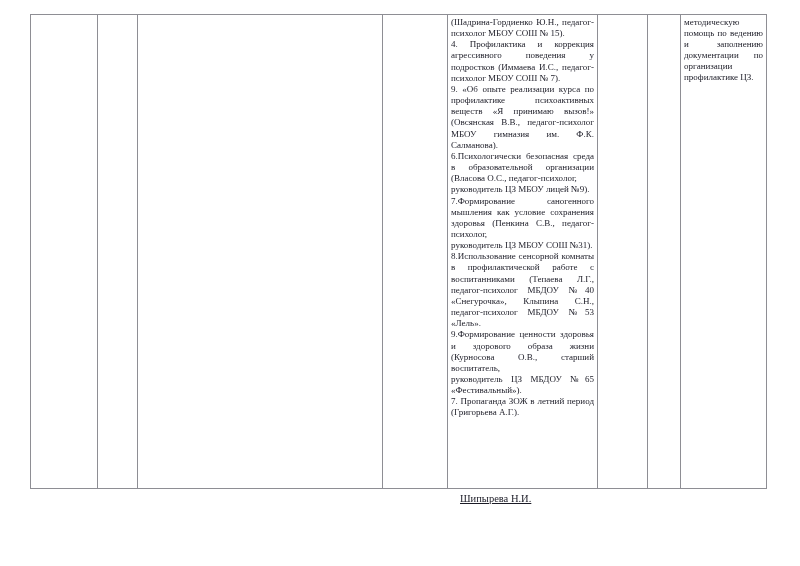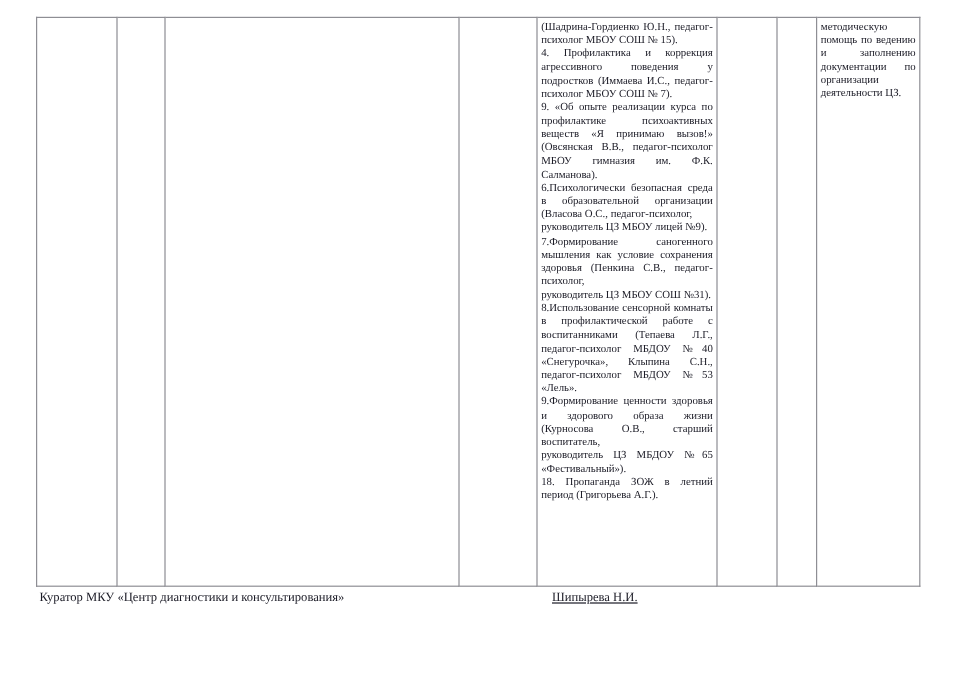--- a/index.html
+++ b/index.html
@@ -82,26 +82,25 @@
             <p>(Шадрина-Гордиенко Ю.Н., педагог-психолог МБОУ СОШ № 15).</p>
             <p>4. Профилактика и коррекция агрессивного поведения у подростков (Иммаева И.С., педагог-психолог МБОУ СОШ № 7).</p>
             <p>9. «Об опыте реализации курса по профилактике психоактивных веществ «Я принимаю вызов!» (Овсянская В.В., педагог-психолог МБОУ гимназия им. Ф.К. Салманова).</p>
             <p>6.Психологически безопасная среда в образовательной организации (Власова О.С., педагог-психолог,
 руководитель ЦЗ МБОУ лицей №9).</p>
             <p>7.Формирование саногенного мышления как условие сохранения здоровья (Пенкина С.В., педагог-психолог,
 руководитель ЦЗ МБОУ СОШ №31).</p>
             <p>8.Использование сенсорной комнаты в профилактической работе с воспитанниками (Тепаева Л.Г., педагог-психолог МБДОУ №40 «Снегурочка», Клыпина С.Н., педагог-психолог МБДОУ №53 «Лель».</p>
             <p>9.Формирование ценности здоровья и здорового образа жизни (Курносова О.В., старший воспитатель,
 руководитель ЦЗ МБДОУ №65 «Фестивальный»).</p>
-            <p>18. Пропаганда ЗОЖ в летний период (Григорьева А.Г.).</p>
+            <p>7. Пропаганда ЗОЖ в летний период (Григорьева А.Г.).</p>
           </td>
         <td></td>
         <td></td>
-        <td class="note">методическую помощь по ведению и заполнению документации по организации деятельности ЦЗ.</td>
+        <td class="note">методическую помощь по ведению и заполнению документации по организации профилактике ЦЗ.</td>
       </tr>
     </tbody>
   </table>
 
-  <div class="footer-label">Куратор МКУ «Центр диагностики и консультирования»</div>
 
   <div class="footer-name">Шипырева Н.И.</div>
 
 </div>
 
 </body></html>

